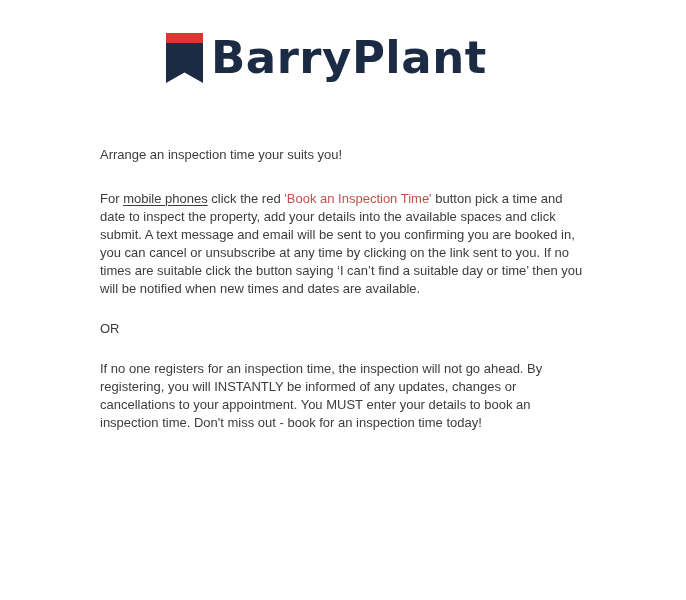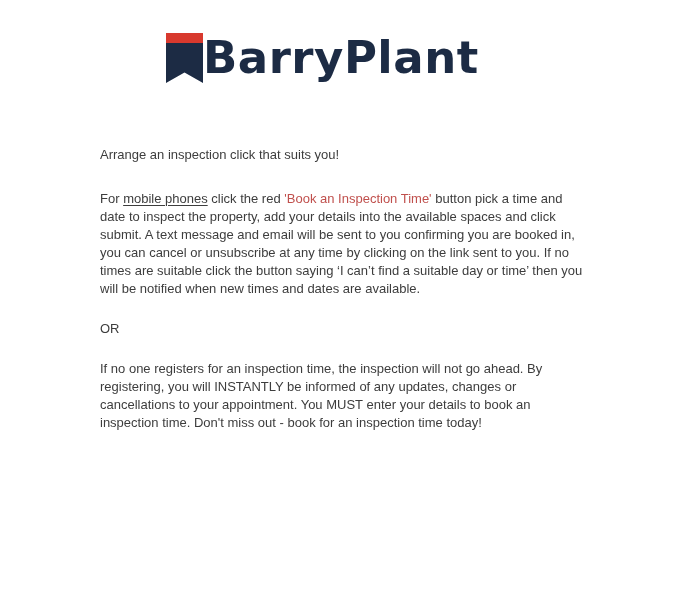--- a/index.html
+++ b/index.html
@@ -13,20 +13,21 @@
     font-family: "Liberation Sans", sans-serif;
     position: relative;
     overflow: hidden;
   }
   .logo {
     position: absolute;
     left: 166px;
     top: 33px;
     display: flex;
     align-items: center;
+    gap: 8px;
   }
   .bookmark {
     width: 37px;
     height: 50px;
     background: linear-gradient(180deg,
       var(--brand_red, #d8392e) 0%,
       var(--brand_red, #d8392e) 20%,
       var(--brand_navy, #1c2b44) 20%,
       var(--brand_navy, #1c2b44) 100%);
     clip-path: polygon(0 0, 100% 0, 100% 100%, 50% 79%, 0 100%);
@@ -67,21 +68,21 @@
 </head>
 <body>
 
 <div class="logo">
   <div class="bookmark"></div>
   <div class="brand">BarryPlant</div>
 </div>
 
 <div class="content">
 
-  <p class="intro">Arrange an inspection click that suits you!</p>
+  <p class="intro">Arrange an inspection time your suits you!</p>
 
   <p class="para-mobile"><span>For </span><span class="u">mobile phones</span><span> click the red </span><span class="red-emph">'Book an Inspection Time'</span><span> button pick a time and date to inspect the property, add your details into the available spaces and click submit. A text message and email will be sent to you confirming you are booked in, you can cancel or unsubscribe at any time by clicking on the link sent to you. If no times are suitable click the button saying ‘I can’t find a suitable day or time’ then you will be notified when new times and dates are available.</span></p>
 
   <p class="or-sep">OR</p>
 
 
   <p class="para-footer">If no one registers for an inspection time, the inspection will not go ahead. By registering, you will INSTANTLY be informed of any updates, changes or cancellations to your appointment. You MUST enter your details to book an inspection time. Don't miss out - book for an inspection time today!</p>
 
 </div>
 

